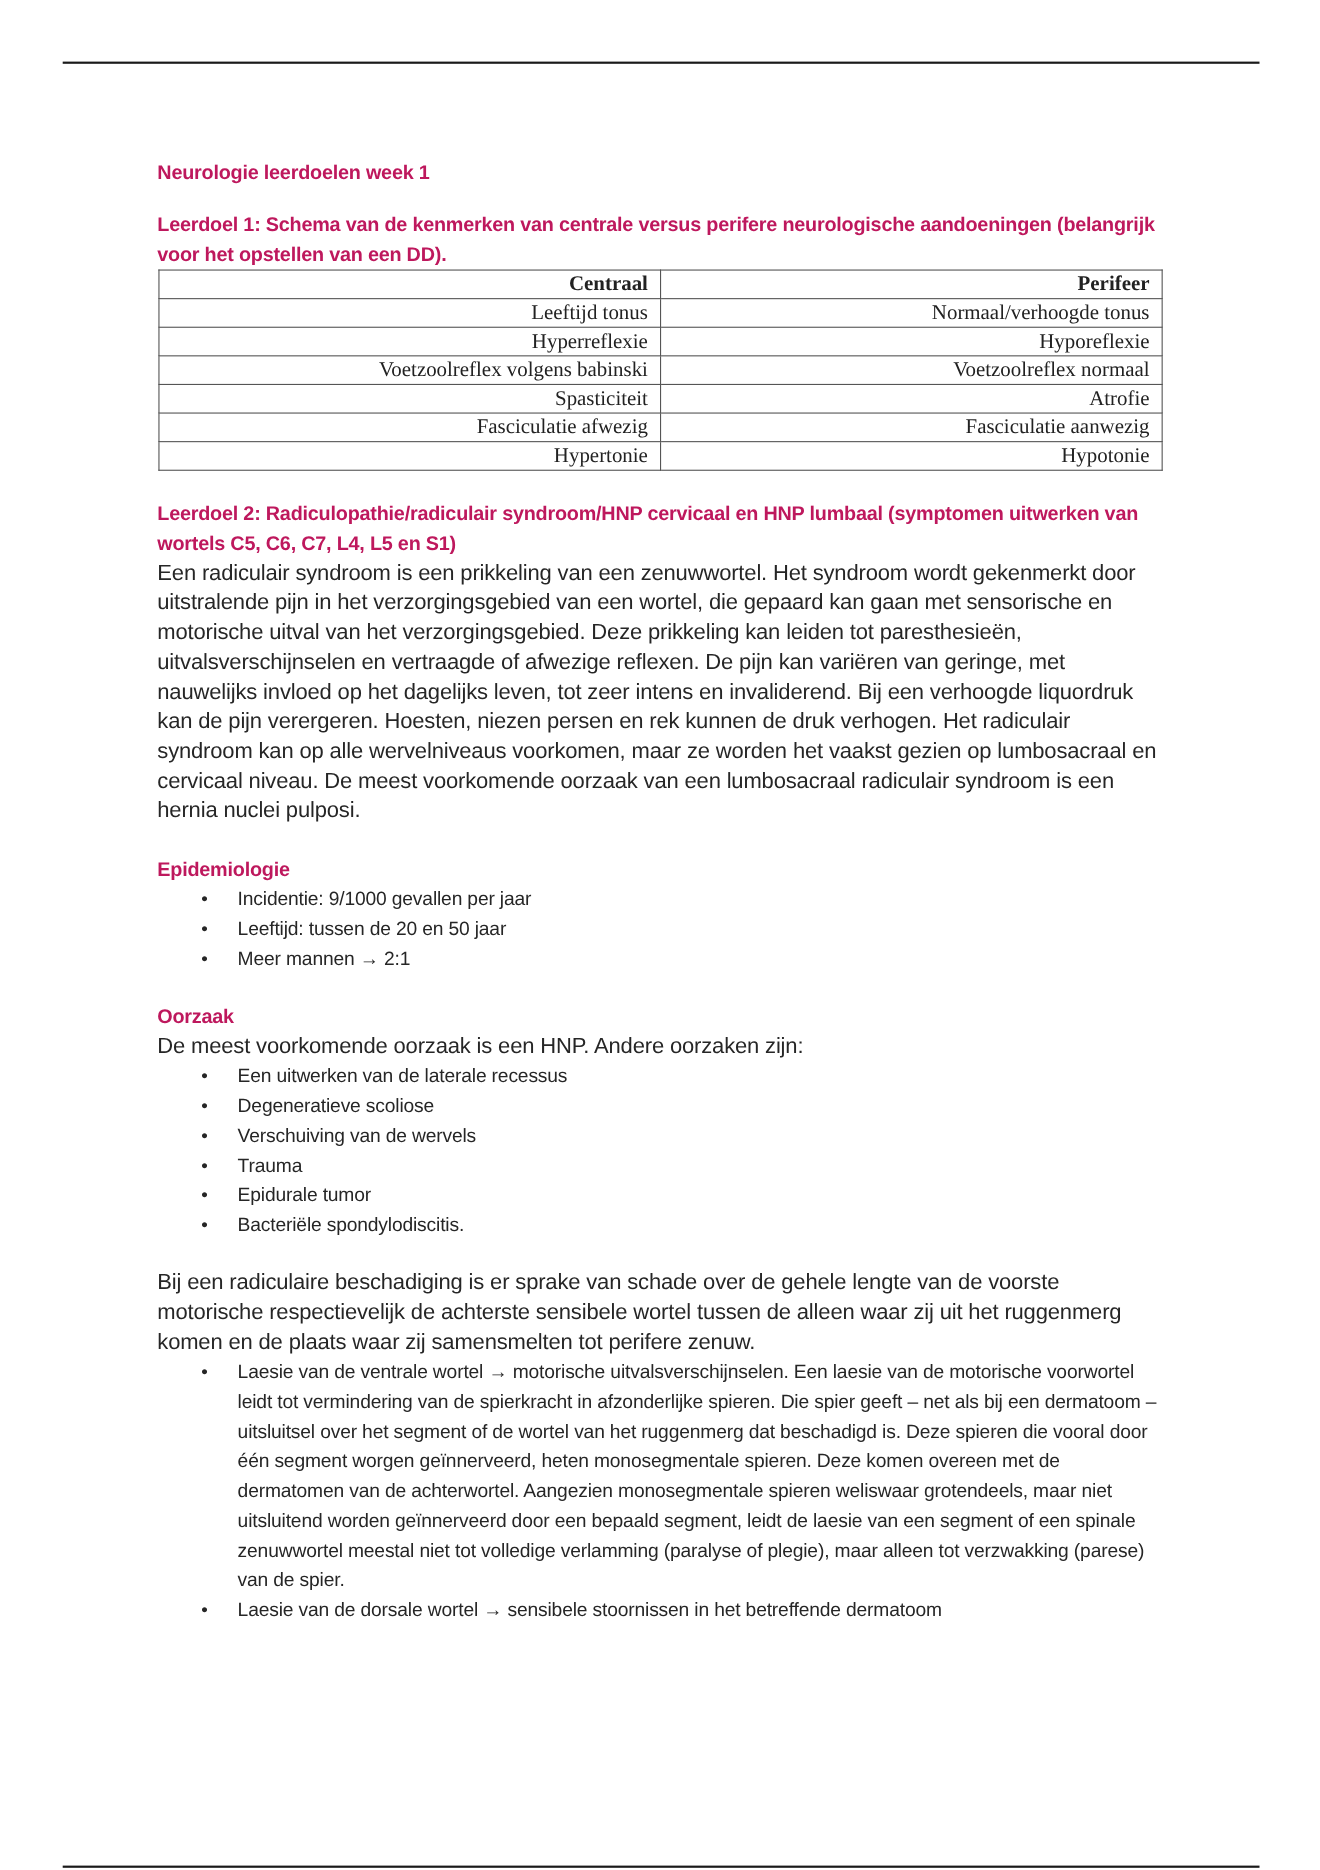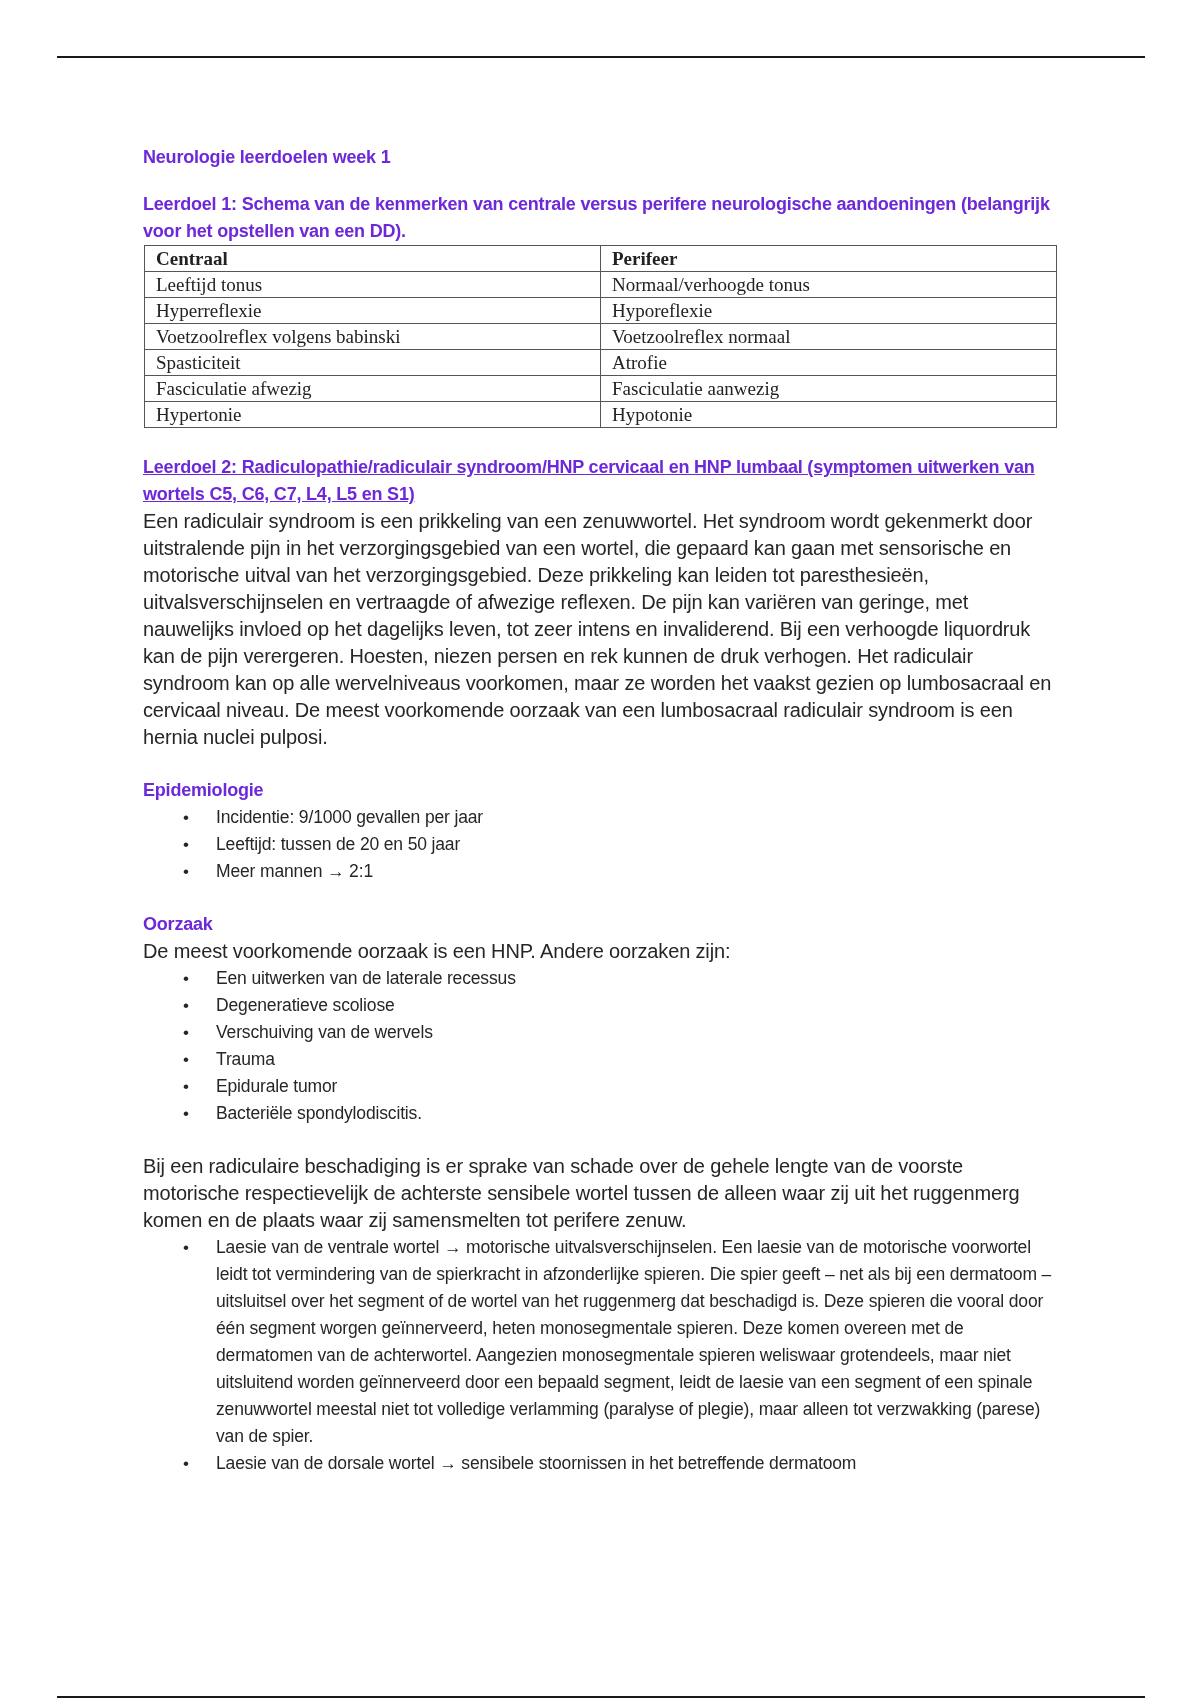--- a/index.html
+++ b/index.html
@@ -25,46 +25,46 @@
     .rule.top { top: 56px; }
     .rule.bottom { top: 1696px; }
 
     .page {
       position: absolute;
       left: 143px;
       top: 140px;
       width: 920px;
     }
     .h-red {
-      color: #6d28d9;
+      color: #be185d;
       font-weight: bold;
       font-size: 18px;
       line-height: 27px;
       letter-spacing: -0.2px;
       margin: 0;
     }
     .doc-title { margin-top: 4px; }
     .goal1 { margin-top: 20px; }
-    .goal2 { margin-top: 26px; text-decoration: underline; }
+    .goal2 { margin-top: 26px; }
     .section-h { margin-top: 26px; }
 
     table.cmp {
       border-collapse: collapse;
       width: 913px;
       margin-left: 1px;
       font-family: "Liberation Serif", "DejaVu Serif", serif;
       font-size: 19px;
       color: #222;
     }
     table.cmp td, table.cmp th {
       border: 1.5px solid #555;
       padding: 0 11px;
       height: 25px;
       line-height: 25px;
-      text-align: left;
+      text-align: right;
       width: 50%;
       font-weight: normal;
     }
     table.cmp th { font-weight: bold; }
 
     p.body {
       margin: 0;
       font-size: 20px;
       line-height: 27px;
       letter-spacing: -0.15px;

